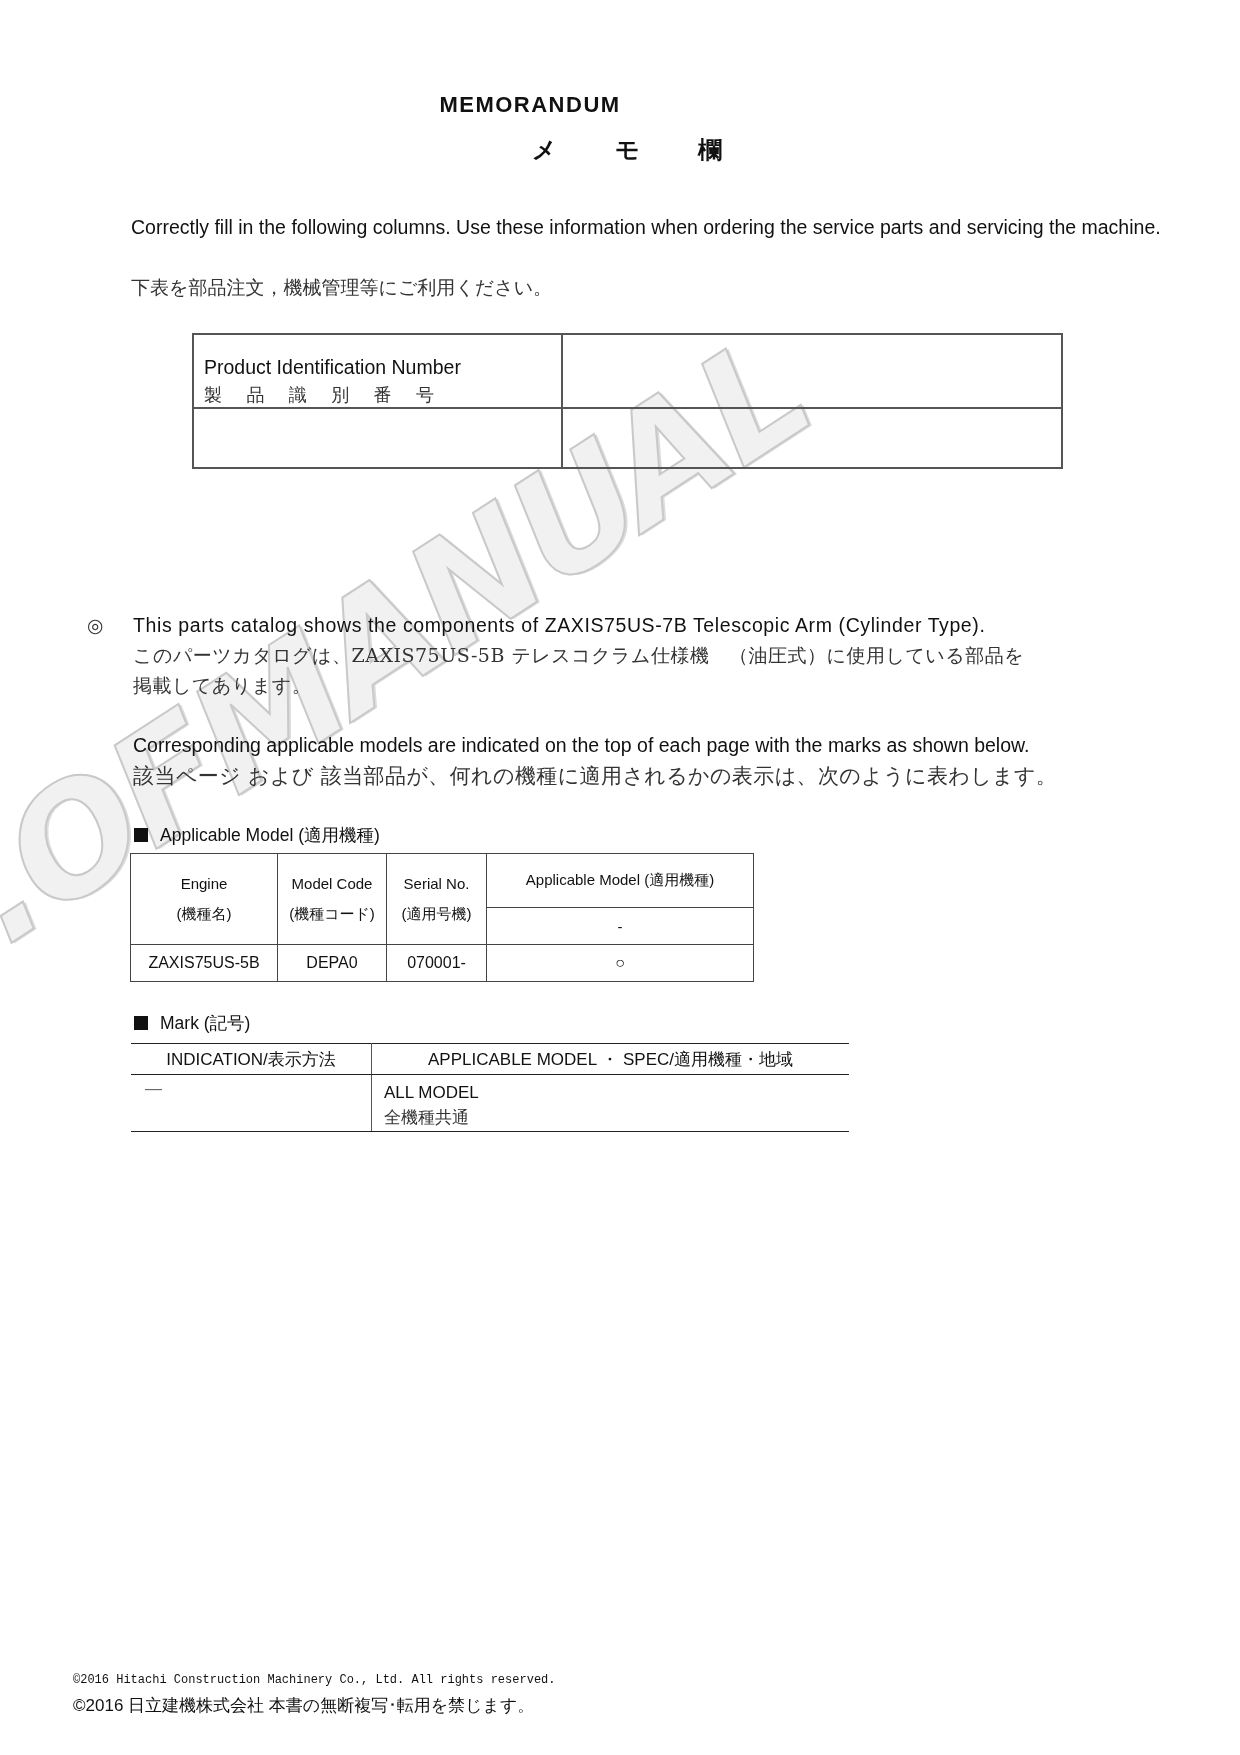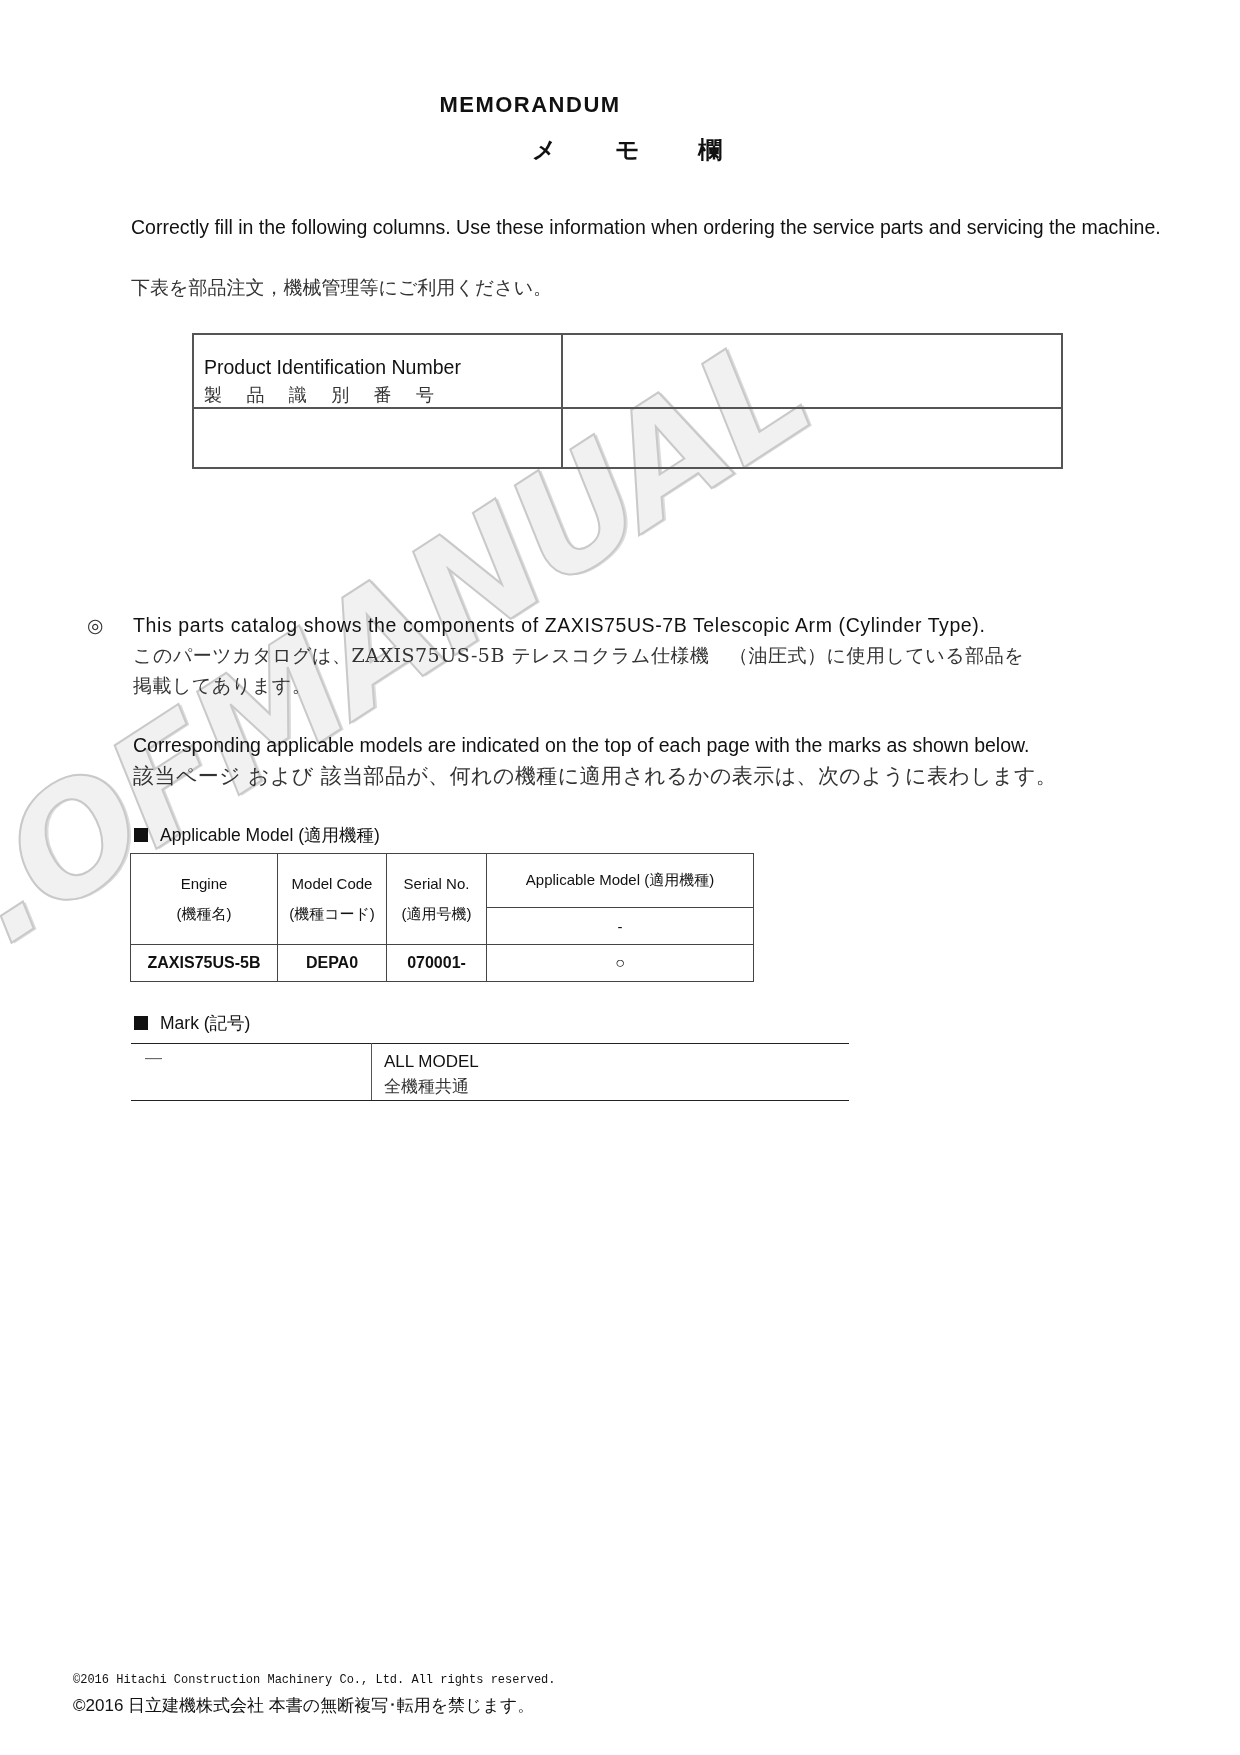--- a/index.html
+++ b/index.html
@@ -64,21 +64,21 @@
     
     .am-table { left: 130px; top: 853px; font-size: 15px; }
     .am-table td { border: 1.5px solid #444; text-align: center; padding: 0; }
     .am-table .hdr { height: 90px; line-height: 30px; }
     .am-table .c1 { width: 146px; }
     .am-table .c2 { width: 108px; }
     .am-table .c3 { width: 99px; }
     .am-table .c4 { width: 266px; }
     .am-table .sub-top { height: 53px; }
     .am-table .sub-bot { height: 36px; }
-    .am-table .data td { height: 36px; font-size: 16px; font-weight: bold; }
+    .am-table .data td { height: 36px; font-size: 16px; }
 
     
     .mk-table { left: 131px; top: 1043px; width: 718px; font-size: 17px; }
     .mk-table td { border-top: 1.5px solid #222; border-bottom: 1.5px solid #222; padding: 0; }
     .mk-table .colA { width: 226px; border-right: 1.5px solid #555; }
     .mk-table .hdr td { height: 30px; text-align: center; }
     .mk-table .row td { height: 50px; vertical-align: top; }
     .mk-table .row .colA { padding-left: 14px; padding-top: 4px; color: #666; }
     .mk-table .row .colB { padding-left: 12px; padding-top: 6px; line-height: 24px; }
 
@@ -168,20 +168,24 @@
   </tbody>
     </table>
 
   <div class="abs sec-head sec-mark">
     <span class="sq"></span>
     <span>Mark (記号)</span>
   </div>
 
   <table class="abs mk-table">
     <tbody>
+        <tr class="hdr">
+      <td class="colA">INDICATION/表示方法</td>
+      <td class="colB">APPLICABLE MODEL ・ SPEC/適用機種・地域</td>
+    </tr>
     <tr class="row">
       <td class="colA">—</td>
       <td class="colB">
         <div>ALL MODEL</div>
         <div class="serif-jp">全機種共通</div>
       </td>
     </tr>
   </tbody>
     </table>
 

